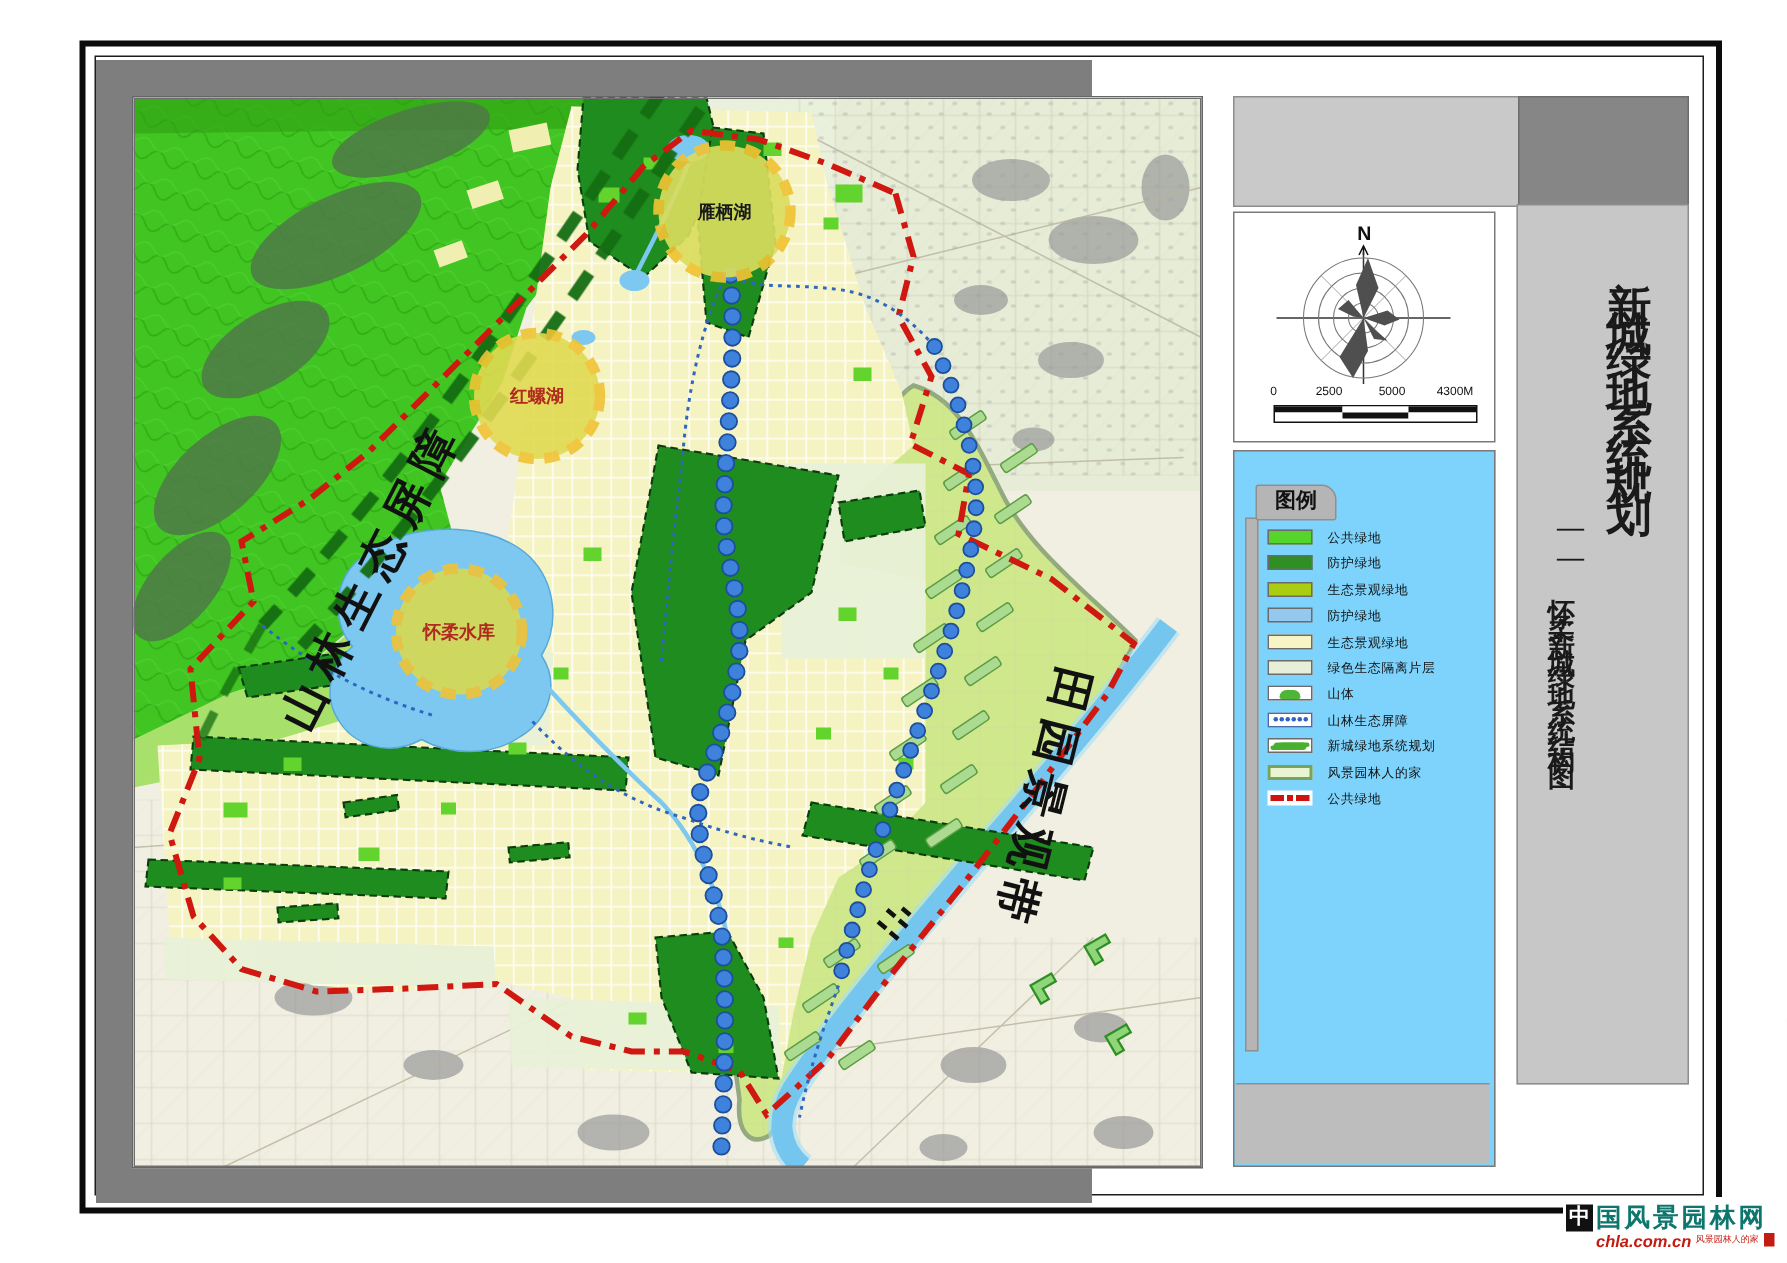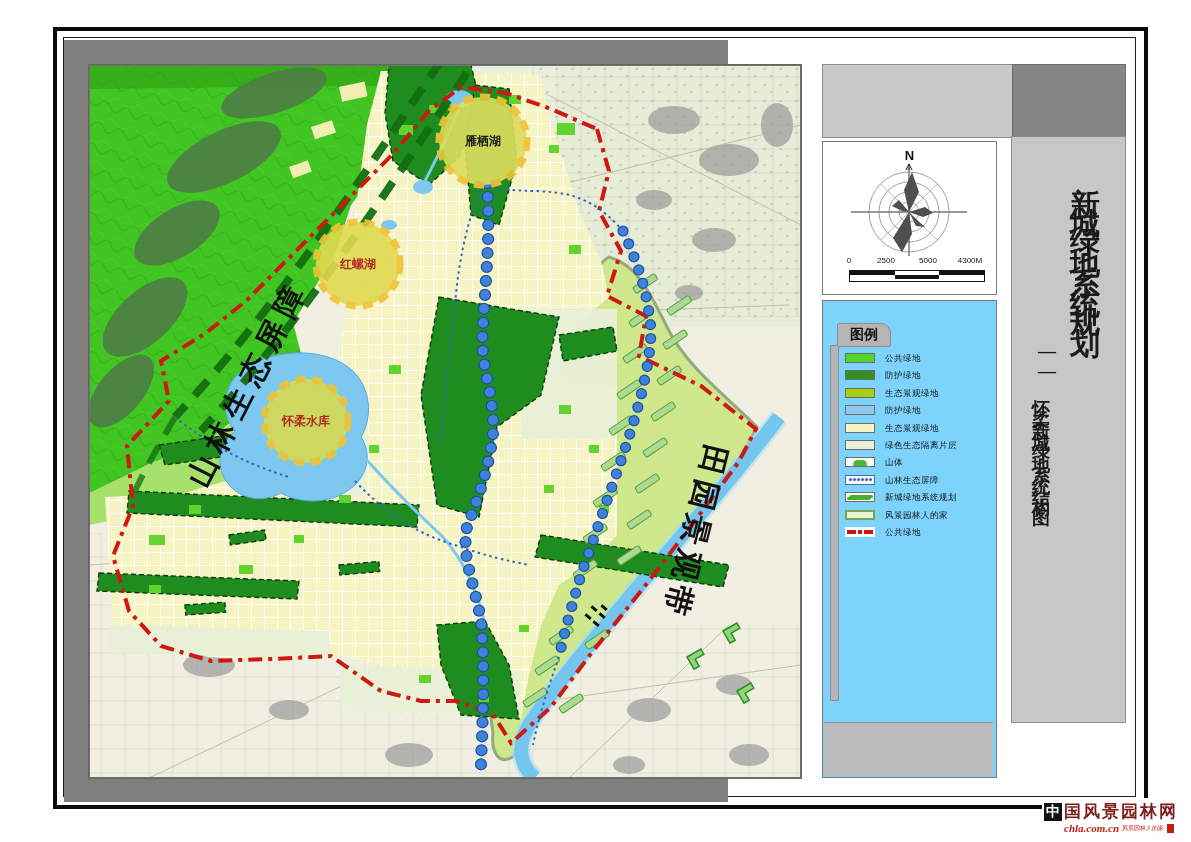--- a/index.html
+++ b/index.html
@@ -45,22 +45,22 @@
   
   .title-col{left:1011px;top:136px;width:113px;height:585px;background:#c7c7c7;border:1px solid #8d8d8d;}
   .vtext{writing-mode:vertical-rl;text-orientation:upright;font-family:"Liberation Serif","DejaVu Serif",serif;color:#1a1a1a;}
   .title-main{left:52px;top:26px;font-size:30px;font-weight:bold;letter-spacing:20px;}
   .title-dash{left:24px;top:204px;font-size:18px;font-weight:bold;letter-spacing:0;}
   .title-sub{left:17px;top:248px;font-size:18px;font-weight:bold;letter-spacing:11px;}
   
   .watermark{left:1042px;top:798px;width:149px;height:44px;background:#fff;}
   .wm-row1{position:absolute;left:2px;top:2px;display:flex;align-items:center;}
   .wm-logo{width:18px;height:18px;background:#111;color:#fff;font-weight:bold;font-size:14px;text-align:center;line-height:18px;font-family:"Liberation Serif",serif;}
-  .wm-name{font-family:"Liberation Serif","DejaVu Serif",serif;font-weight:bold;font-size:17px;color:#7f1d1d;letter-spacing:2px;margin-left:2px;}
-  .wm-row2{position:absolute;left:22px;top:24px;display:flex;align-items:center;font-family:Liberation Serif, serif;}
+  .wm-name{font-family:"Liberation Serif","DejaVu Serif",serif;font-weight:bold;font-size:17px;color:#0f766e;letter-spacing:2px;margin-left:2px;}
+  .wm-row2{position:absolute;left:22px;top:24px;display:flex;align-items:flex-start;}
   .wm-url{color:#c21d12;font-weight:bold;font-style:italic;font-size:11px;}
   .wm-tag{color:#c21d12;font-size:6px;margin-left:3px;}
   .wm-block{width:7px;height:9px;background:#c21d12;margin-left:3px;}
   
   .chain-dot{fill:#3f82dc;stroke:#1d4f9e;stroke-width:1.2px;}
   text.maplabel{font-family:"Liberation Sans",sans-serif;font-weight:bold;}
 </style>
 </head>
 <body>
 

